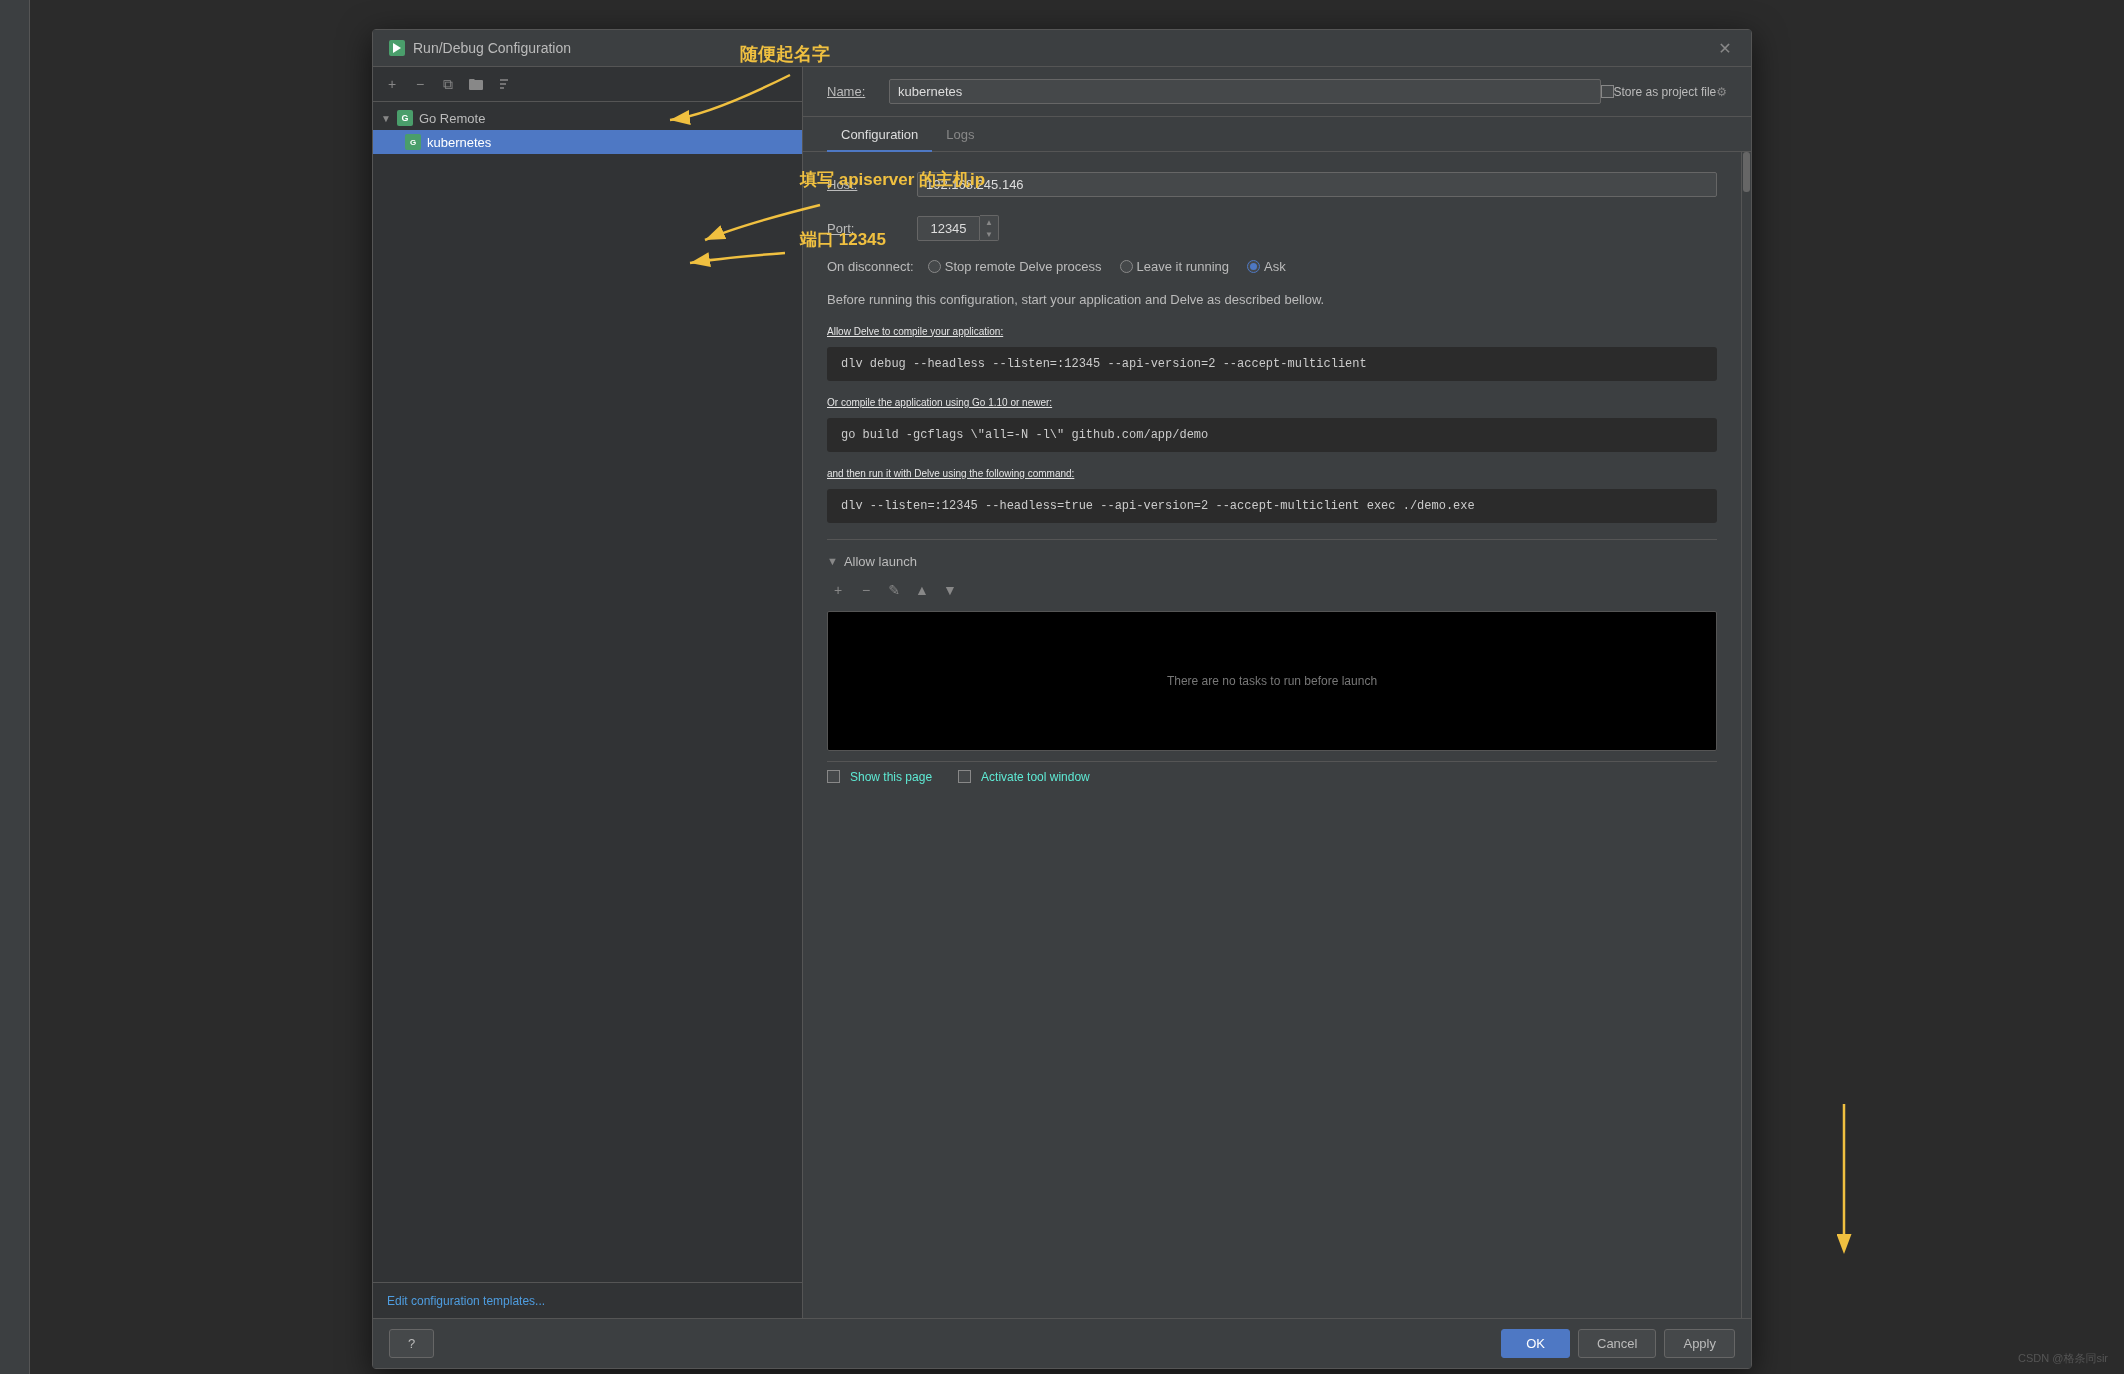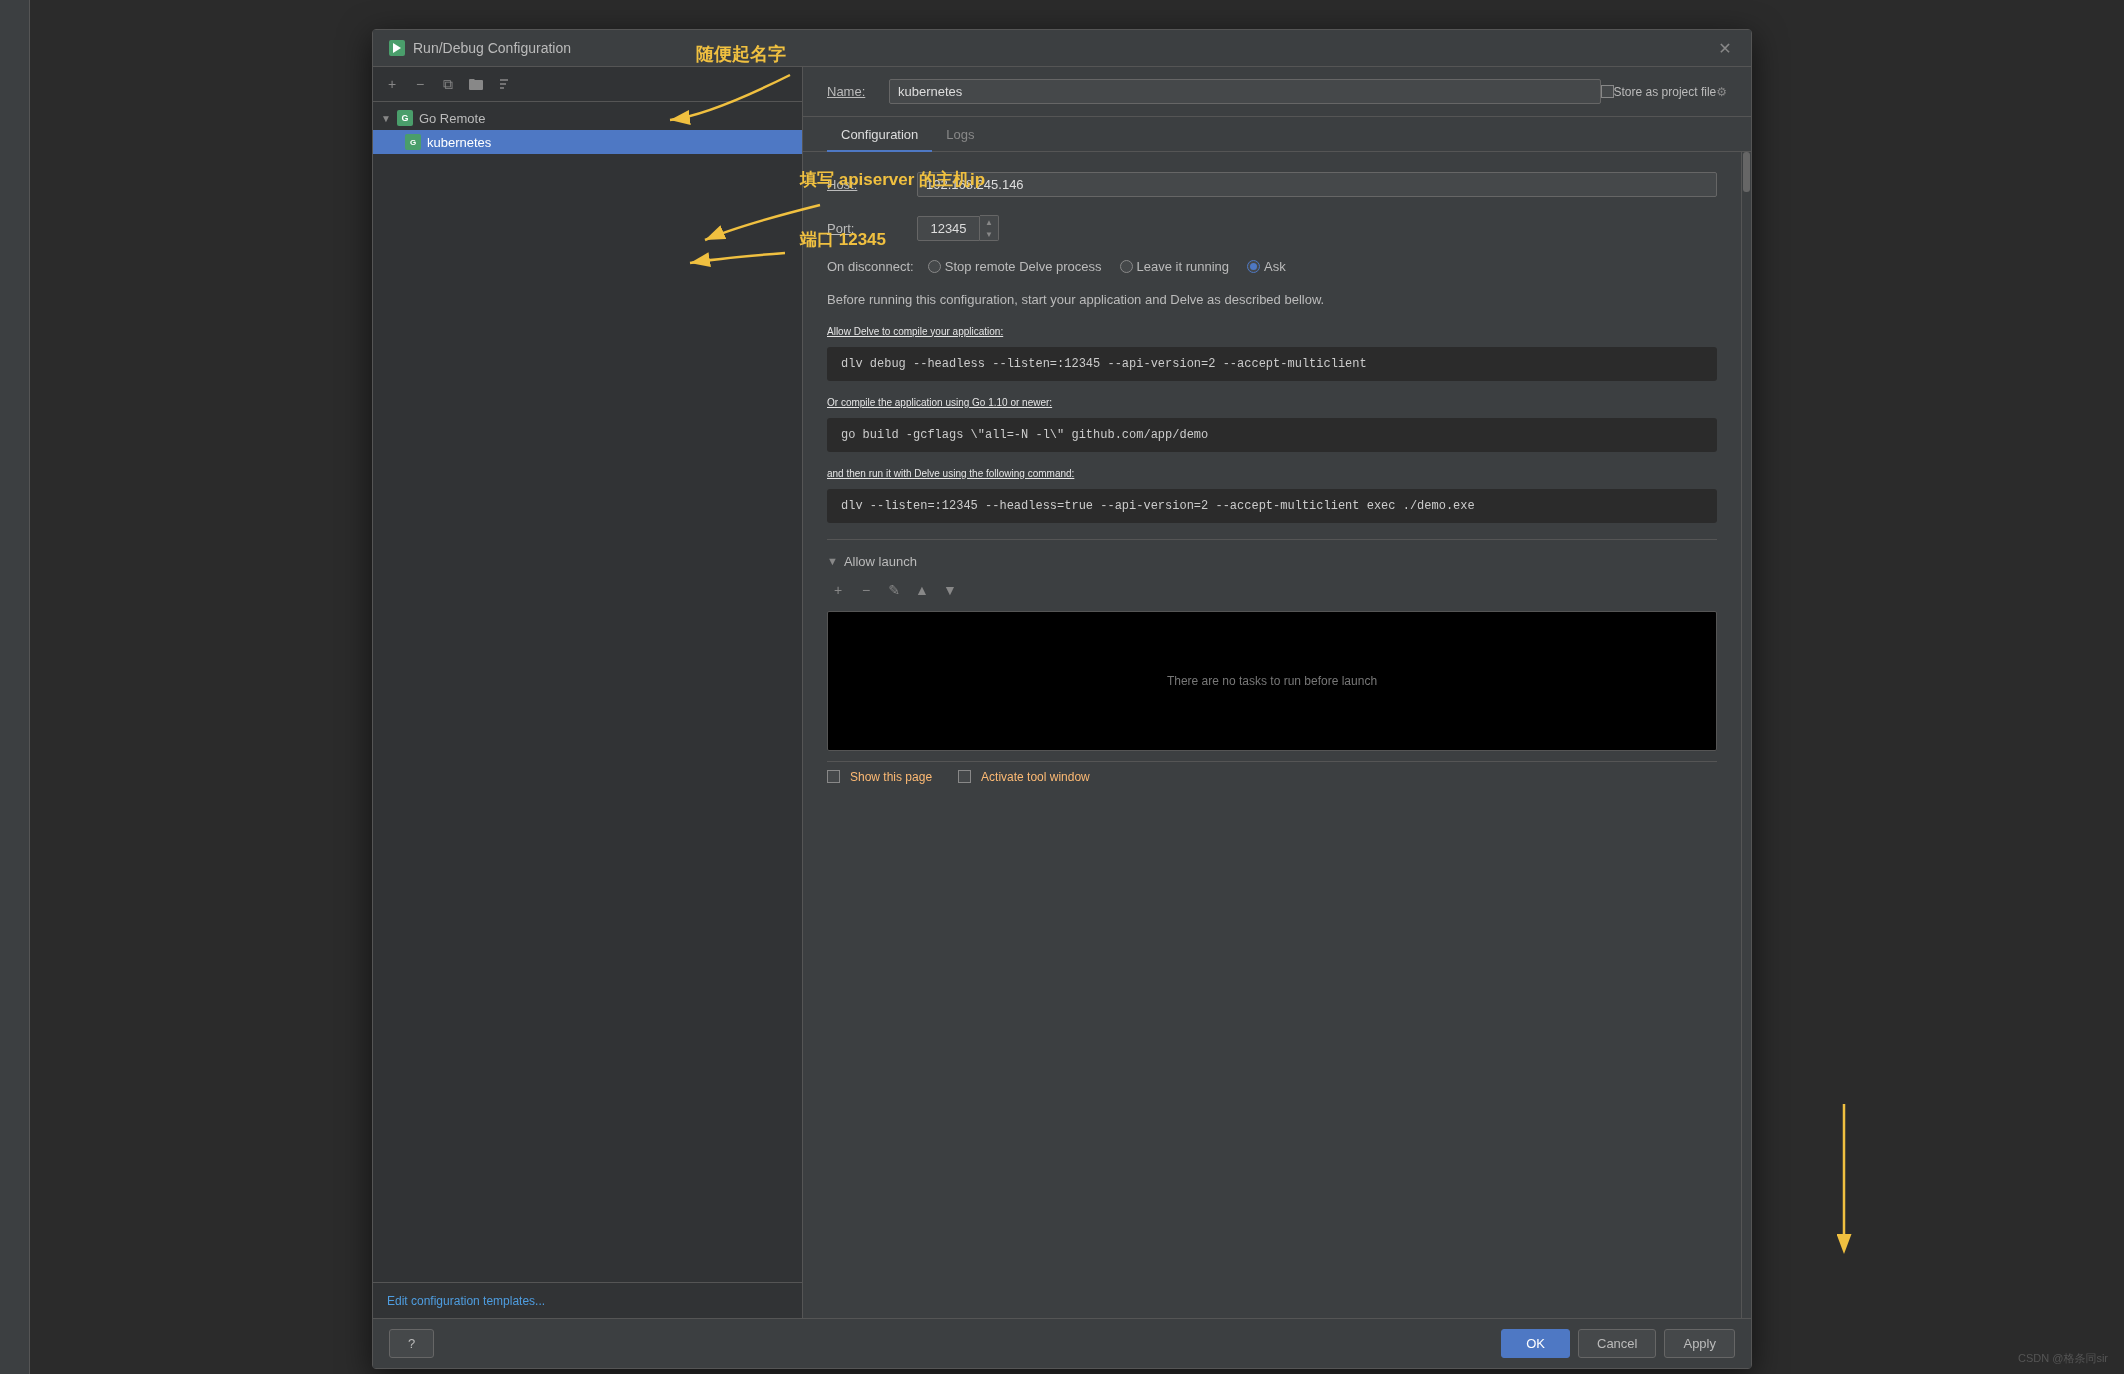--- a/index.html
+++ b/index.html
@@ -463,21 +463,21 @@
     }
 
     .show-checkbox {
       width: 13px;
       height: 13px;
       border: 1px solid #888;
       background: #45484a;
     }
 
     .show-label {
-      color: #fdba74;
+      color: #5eead4;
       font-size: 12px;
     }
 
     
     .dialog-footer {
       display: flex;
       justify-content: flex-end;
       padding: 10px 16px;
       border-top: 1px solid #555;
       gap: 8px;
@@ -716,21 +716,21 @@
       <button class="btn-secondary">?</button>
       <div style="flex:1;"></div>
       <button class="btn-primary">OK</button>
       <button class="btn-secondary">Cancel</button>
       <button class="btn-secondary">Apply</button>
     </div>
 
   </div>
 </div>
 
-<div class="annotation" style="top:42px; left:696px; font-size:18px; font-weight:bold;">
+<div class="annotation" style="top:42px; left:740px; font-size:18px; font-weight:bold;">
   <span>随便起名字</span>
 </div>
 
 <svg class="arrow-svg" width="200" height="100" style="top:55px; left:630px;">
   <defs>
     <marker id="arrowhead1" markerWidth="8" markerHeight="6" refX="8" refY="3" orient="auto">
       <polygon points="0 0, 8 3, 0 6" fill="#f0c040"></polygon>
     </marker>
   </defs>
   <path d="M 160 20 Q 80 60 40 65" stroke="#f0c040" stroke-width="2.5" fill="none" marker-end="url(#arrowhead1)"></path>

